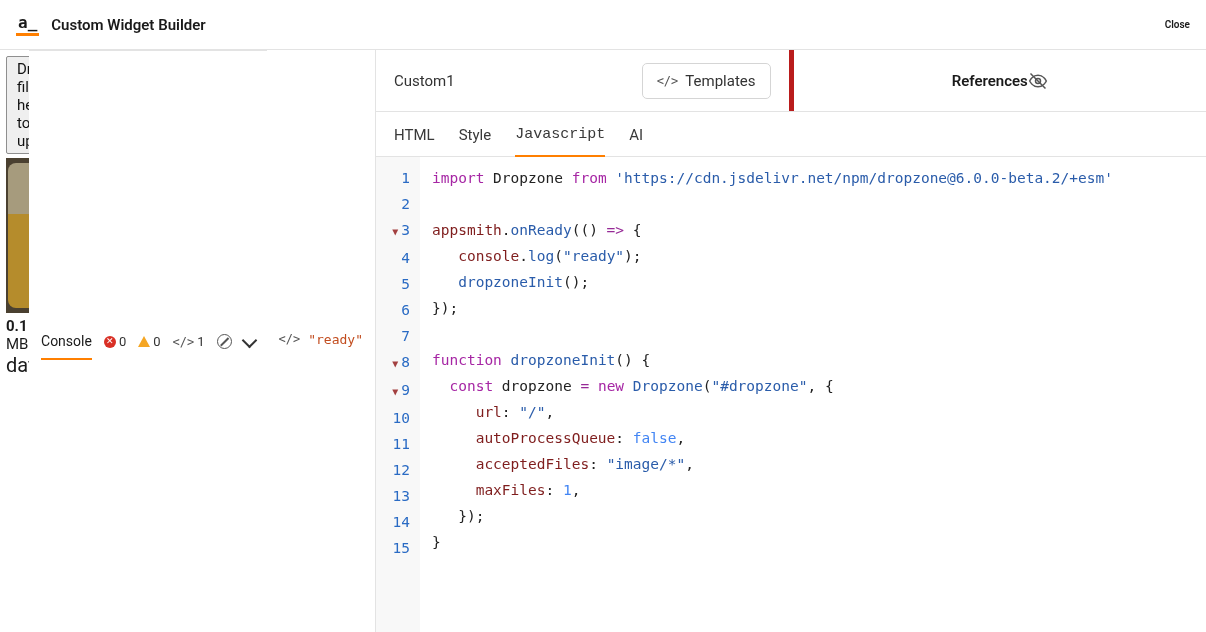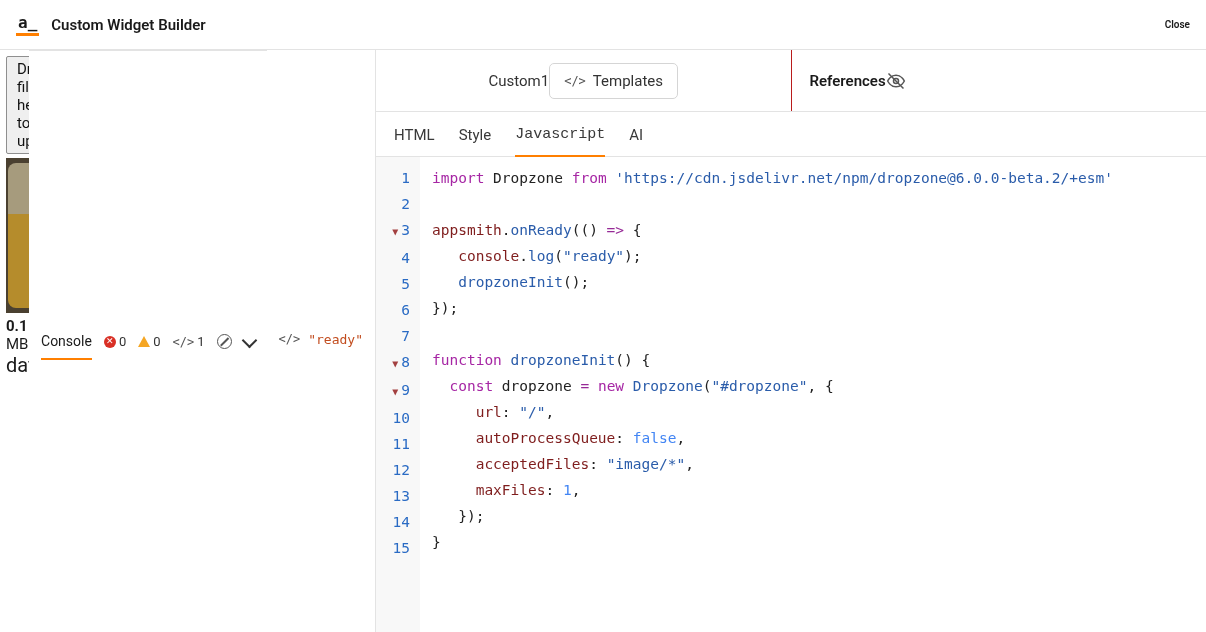--- a/index.html
+++ b/index.html
@@ -139,22 +139,22 @@
       display: flex;
       align-items: stretch;
       height: 62px;
       border-bottom: 1px solid #e3e3e3;
     }
     .topbar-section {
       display: flex;
       align-items: center;
       padding: 0 18px;
     }
-    .topbar-section.first { flex: 1; justify-content: center; border-right: 1px solid #b91c1c; }
-    .topbar-section.second { flex: 1; justify-content: flex-start; }
+    .topbar-section.first { flex: 1; justify-content: space-between; border-right: 5px solid #b91c1c; }
+    .topbar-section.second { flex: 1; justify-content: center; }
     .widget-name { font-size: 15px; color:#333; }
     .templates-btn {
       display: flex;
       align-items: center;
       gap: 7px;
       border: 1px solid #d5d5d5;
       border-radius: 5px;
       padding: 8px 14px;
       font-size: 15px;
       color:#333;

